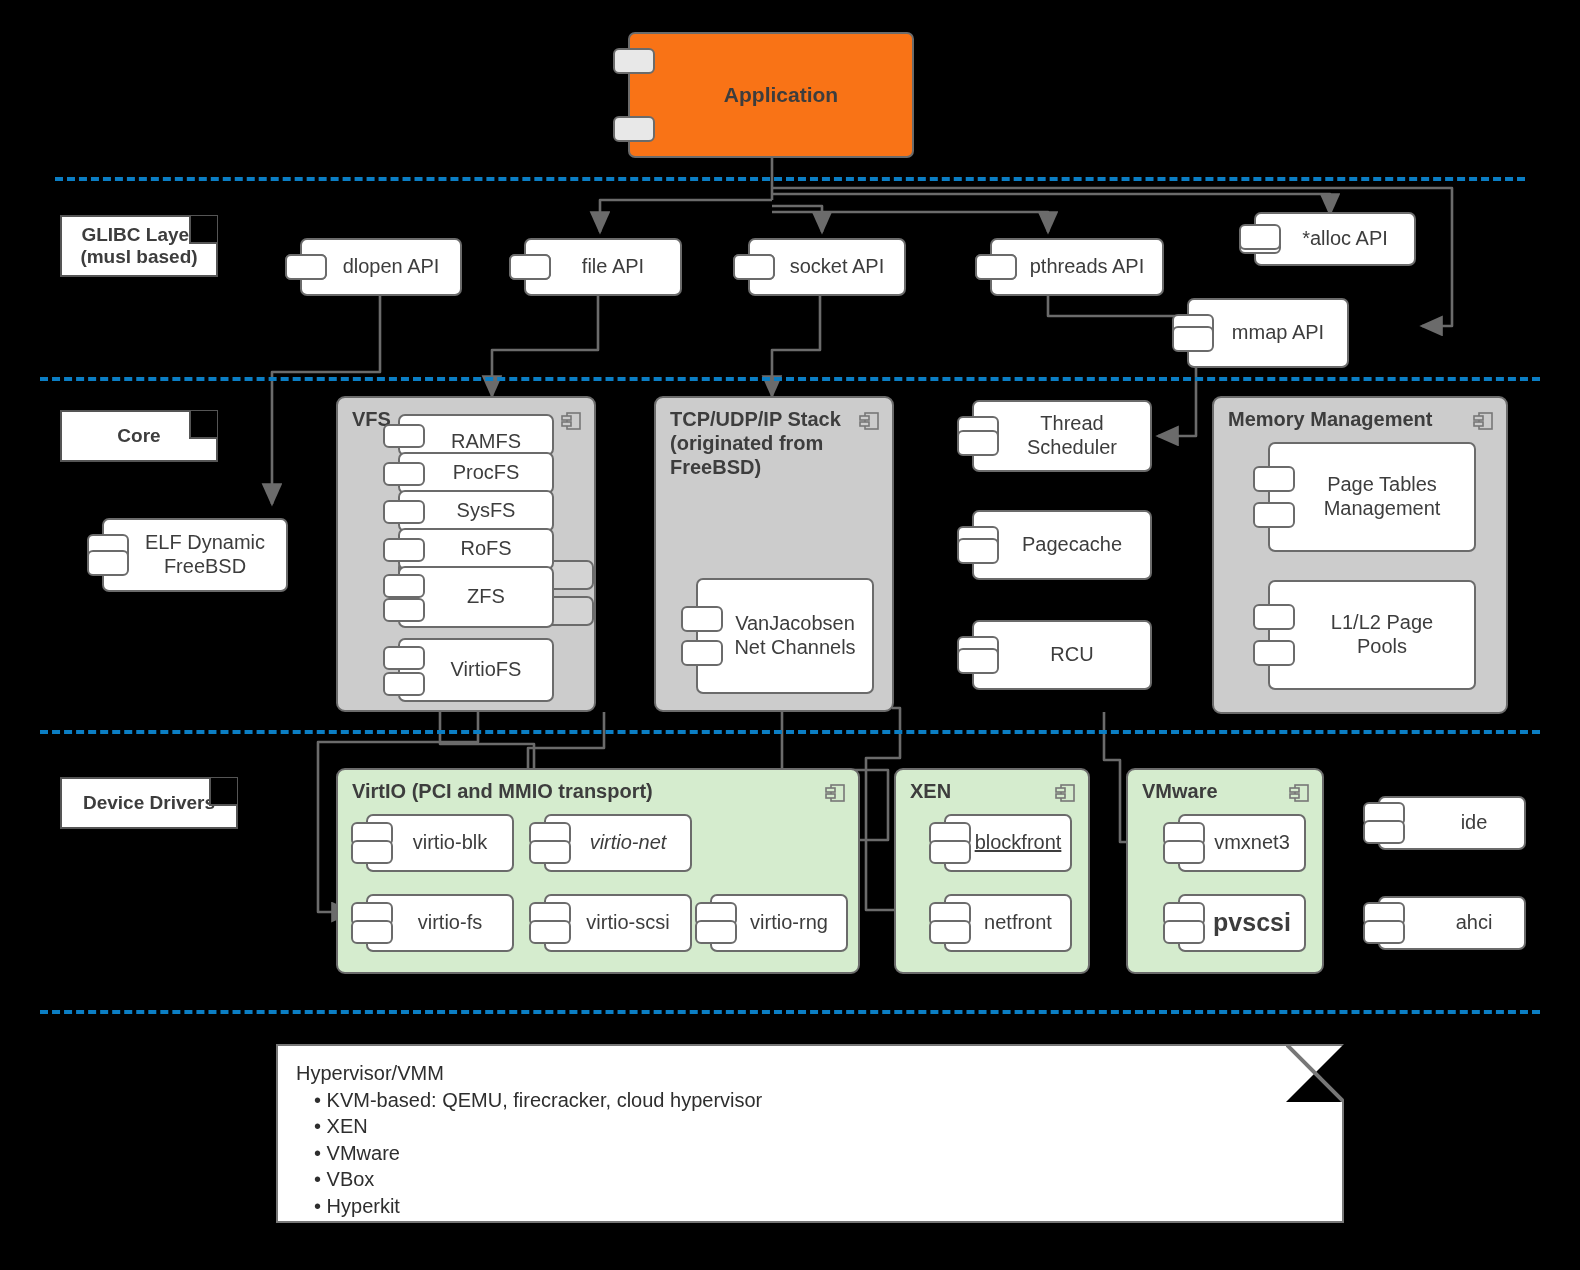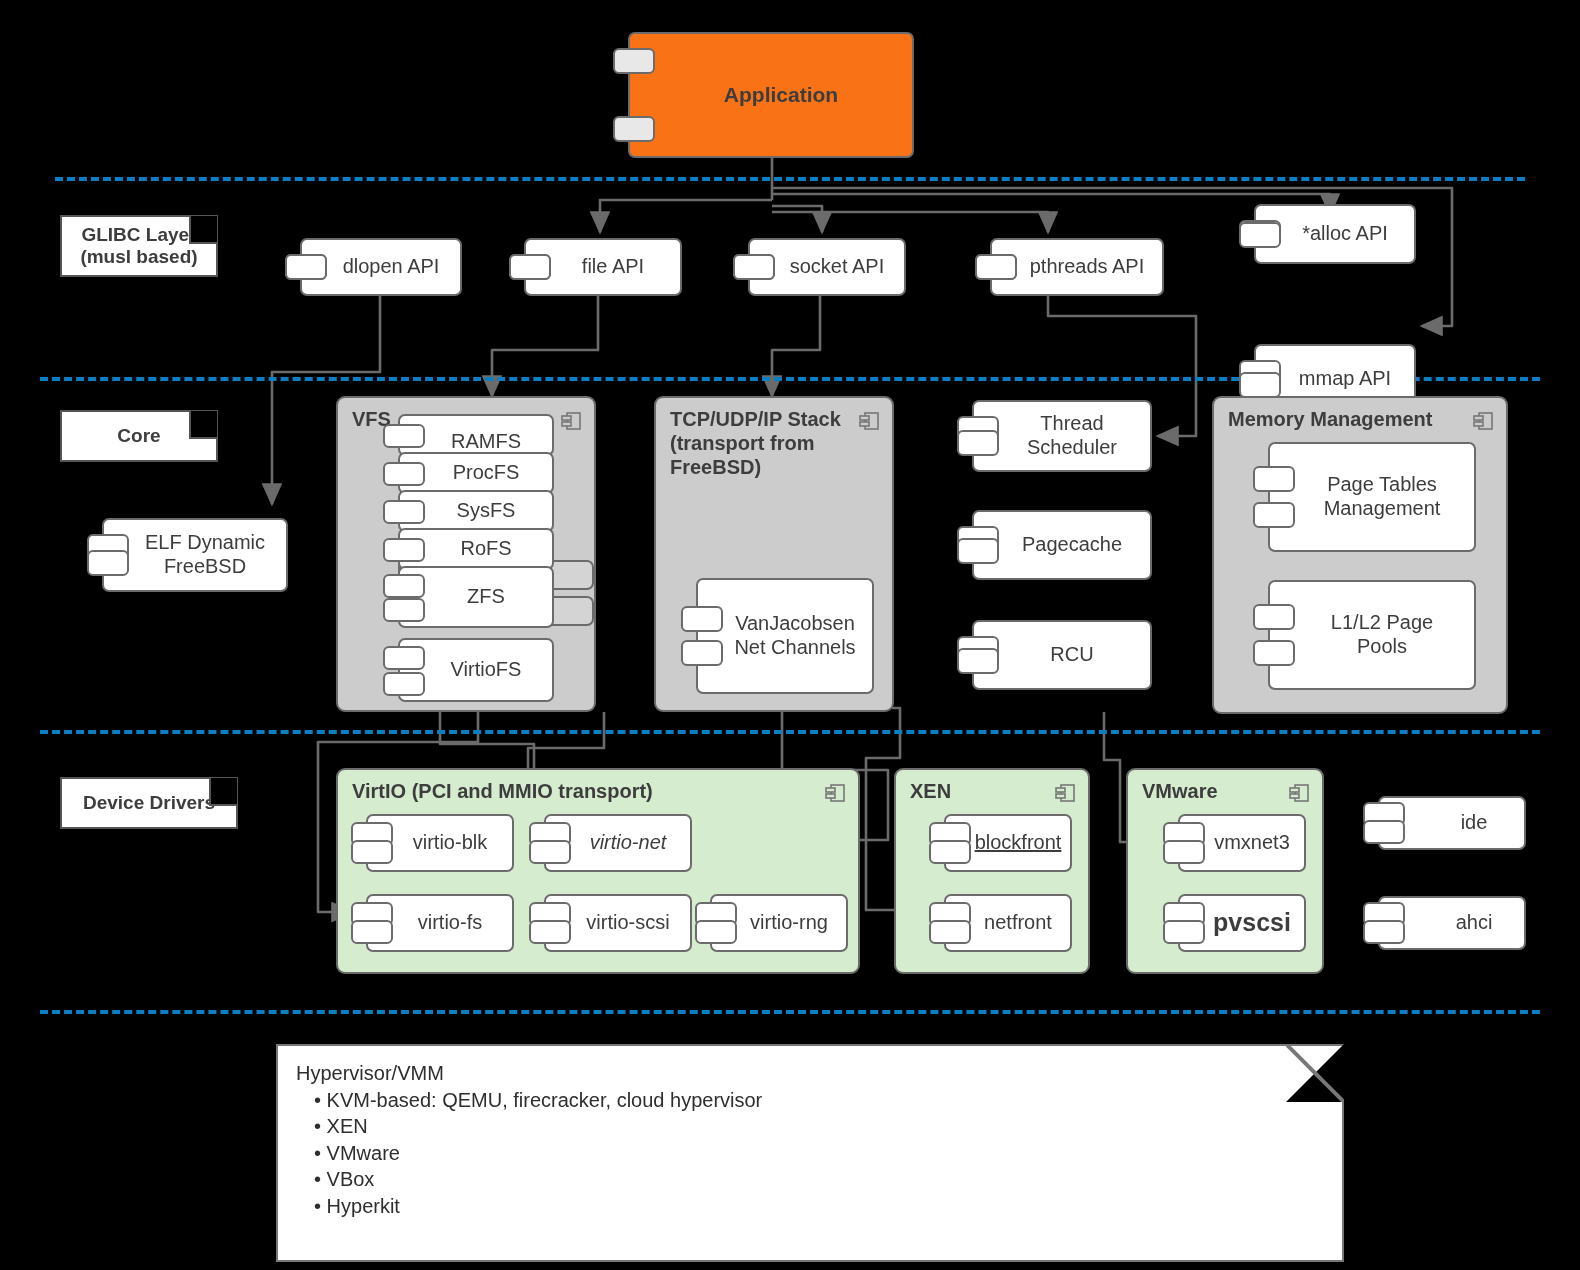--- a/index.html
+++ b/index.html
@@ -138,26 +138,26 @@
   <div class="comp" style="left:748px;top:238px;width:158px;height:58px;">
     <span class="tab t1"></span>
     <span class="tab t2"></span>
     <span class="lbl">socket API</span>
   </div>
   <div class="comp" style="left:990px;top:238px;width:174px;height:58px;">
     <span class="tab t1"></span>
     <span class="tab t2"></span>
     <span class="lbl">pthreads API</span>
   </div>
-  <div class="comp" style="left:1254px;top:204px;width:162px;height:60px;">
+  <div class="comp" style="left:1254px;top:212px;width:162px;height:54px;">
     <span class="tab t1"></span>
     <span class="tab t2"></span>
     <span class="lbl">*alloc API</span>
   </div>
-  <div class="comp" style="left:1254px;top:298px;width:162px;height:70px;margin-top:46px;">
+  <div class="comp" style="left:1187px;top:298px;width:162px;height:70px;">
     <span class="tab t1"></span>
     <span class="tab t2"></span>
     <span class="lbl">mmap API</span>
   </div>
 
   <div class="comp" style="left:102px;top:518px;width:186px;height:74px;flex-direction:column;">
     <span class="tab t1"></span>
     <span class="tab t2"></span>
     <span class="lbl">ELF Dynamic</span>
     <span class="lbl">FreeBSD</span>
@@ -197,21 +197,21 @@
   </div>
   <div class="comp" style="left:398px;top:638px;width:156px;height:64px;">
     <span class="tab t1" style="top:6px;height:24px;"></span>
     <span class="tab t2" style="bottom:4px;height:24px;"></span>
     <span class="lbl">VirtioFS</span>
   </div>
 
   <div class="cluster gray" style="left:654px;top:396px;width:240px;height:316px;">
     <div class="ctitle" style="width:190px;">
       <span>TCP/UDP/IP Stack</span><br>
-      <span>(transport from</span><br>
+      <span>(originated from</span><br>
       <span>FreeBSD)</span>
     </div>
     <svg class="cicon" viewBox="0 0 22 22">
       <rect x="7" y="3" width="13" height="16" fill="none" stroke="#777" stroke-width="1.6"></rect>
       <rect x="2" y="6" width="9" height="4" fill="#ccc" stroke="#777" stroke-width="1.6"></rect>
       <rect x="2" y="12" width="9" height="4" fill="#ccc" stroke="#777" stroke-width="1.6"></rect>
     </svg>
   </div>
   <div class="comp" style="left:696px;top:578px;width:178px;height:116px;flex-direction:column;">
     <span class="tab t1" style="top:26px;"></span>
@@ -334,21 +334,21 @@
     <span class="tab t1" style="top:4px;height:24px;"></span>
     <span class="tab t2" style="bottom:4px;height:24px;"></span>
     <span class="lbl" style="padding-left:50px;">ide</span>
   </div>
   <div class="comp" style="left:1378px;top:896px;width:148px;height:54px;">
     <span class="tab t1" style="top:4px;height:24px;"></span>
     <span class="tab t2" style="bottom:4px;height:24px;"></span>
     <span class="lbl" style="padding-left:50px;">ahci</span>
   </div>
 
-  <div class="hypervisor" style="left:276px;top:1044px;width:1068px;height:218px;">
+  <div class="hypervisor" style="left:276px;top:1044px;width:1068px;height:179px;">
     <span class="fold2"></span>
     <svg class="foldline" viewBox="0 0 58 58">
       <path d="M0,0 L58,58" stroke="#777" stroke-width="4" fill="none"></path>
     </svg>
     <div class="hyp-line">Hypervisor/VMM</div>
     <div class="hyp-line ind">• KVM-based: QEMU, firecracker, cloud hypervisor</div>
     <div class="hyp-line ind">• XEN</div>
     <div class="hyp-line ind">• VMware</div>
     <div class="hyp-line ind">• VBox</div>
     <div class="hyp-line ind">• Hyperkit</div>

